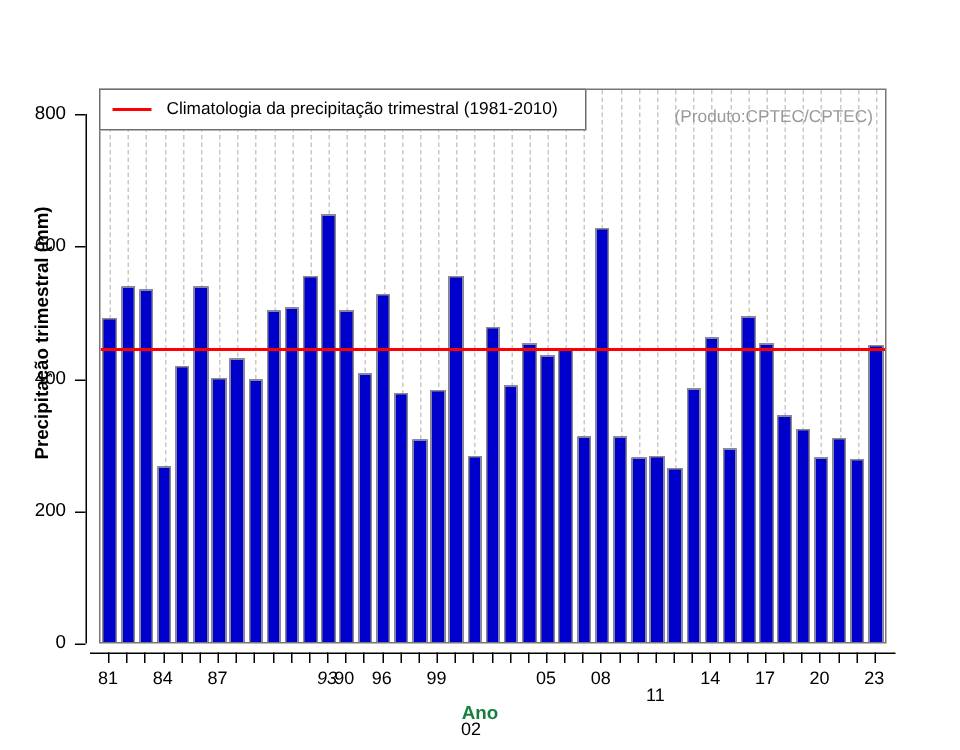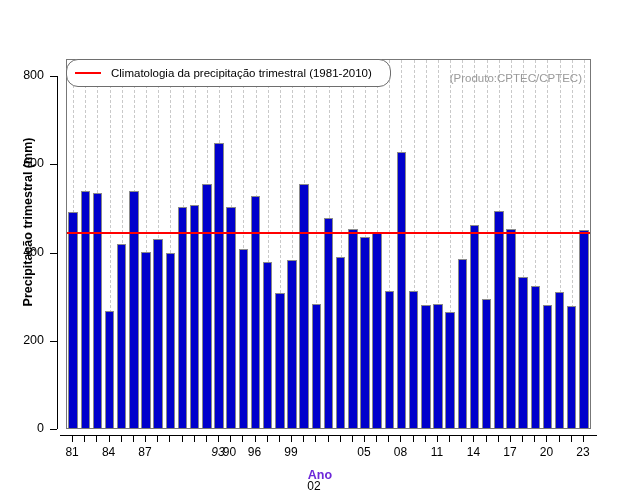--- a/index.html
+++ b/index.html
@@ -168,21 +168,21 @@
     white-space: nowrap;
   }
   #x-axis-title {
     position: absolute;
     left: 0;
     top: 468px;
     width: 640px;
     text-align: center;
     font-size: 12.5px;
     font-weight: bold;
-    color: #6d28d9;
+    color: #15803d;
   }
 </style>
 </head>
 <body>
 
 <div id="figure">
 
 
   <div id="plot-area">
     <div id="gridlines">
@@ -272,21 +272,21 @@
         <div class="bar" title="2019: 321 mm" style="left: 463.524px; width: 9.48698px; height: 141.641px;"></div>
         <div class="bar" title="2020: 278 mm" style="left: 475.687px; width: 9.48698px; height: 122.667px;"></div>
         <div class="bar" title="2021: 309 mm" style="left: 487.85px; width: 9.48698px; height: 136.346px;"></div>
         <div class="bar" title="2022: 277 mm" style="left: 500.012px; width: 9.48698px; height: 122.226px;"></div>
         <div class="bar" title="2023: 449 mm" style="left: 512.175px; width: 9.48698px; height: 198.121px;"></div>
       </div>
     <div id="clim-line" style="top: 171.879px; border-top-color: rgb(255, 0, 0);"></div>
     <div id="source-note">(Produto:CPTEC/CPTEC)</div>
   </div>
 
-  <div id="legend-box" style="width: 325px; border-radius: 12px;">
+  <div id="legend-box" style="width: 325px;">
     <span id="legend-swatch"></span>
     <span id="legend-label">Climatologia da precipitação trimestral (1981-2010)</span>
   </div>
 
   <div id="y-axis-line"></div>
   <div id="y-axis-title">Precipitação trimestral (mm)</div>
   <div id="y-ticks">
       <div class="ytick" style="top: 429px;"></div>
       <div class="ytick-label" style="top: 421px;">0</div>
       <div class="ytick" style="top: 340.75px;"></div>
@@ -336,21 +336,21 @@
       <div class="xtick" style="left: 351.826px;"></div>
       <div class="xtick" style="left: 363.988px;"></div>
       <div class="xtick-label" style="left: 363.988px;">05</div>
       <div class="xtick" style="left: 376.151px;"></div>
       <div class="xtick" style="left: 388.314px;"></div>
       <div class="xtick" style="left: 400.477px;"></div>
       <div class="xtick-label" style="left: 400.477px;">08</div>
       <div class="xtick" style="left: 412.64px;"></div>
       <div class="xtick" style="left: 424.802px;"></div>
       <div class="xtick" style="left: 436.965px;"></div>
-      <div class="xtick-label" style="left: 436.965px;">11</div>
+      <div class="xtick-label" style="left: 436.965px; margin-top: 11px;">11</div>
       <div class="xtick" style="left: 449.128px;"></div>
       <div class="xtick" style="left: 461.291px;"></div>
       <div class="xtick" style="left: 473.453px;"></div>
       <div class="xtick-label" style="left: 473.453px;">14</div>
       <div class="xtick" style="left: 485.616px;"></div>
       <div class="xtick" style="left: 497.779px;"></div>
       <div class="xtick" style="left: 509.942px;"></div>
       <div class="xtick-label" style="left: 509.942px;">17</div>
       <div class="xtick" style="left: 522.105px;"></div>
       <div class="xtick" style="left: 534.267px;"></div>

